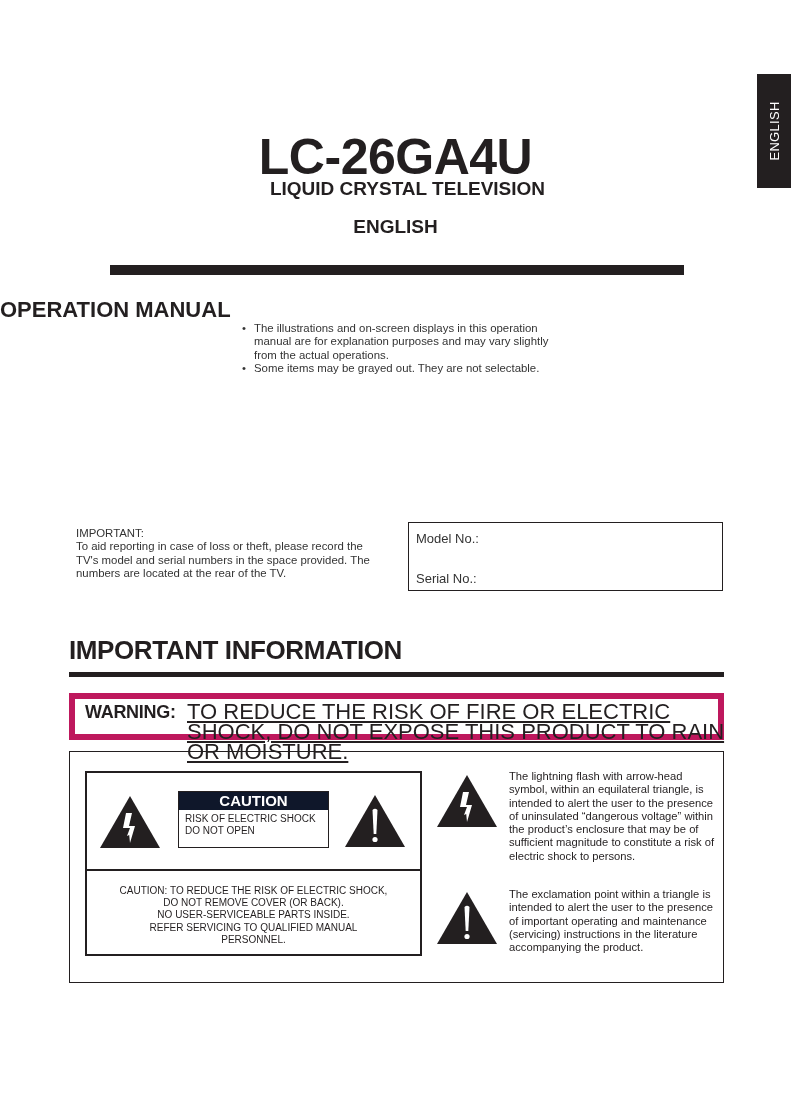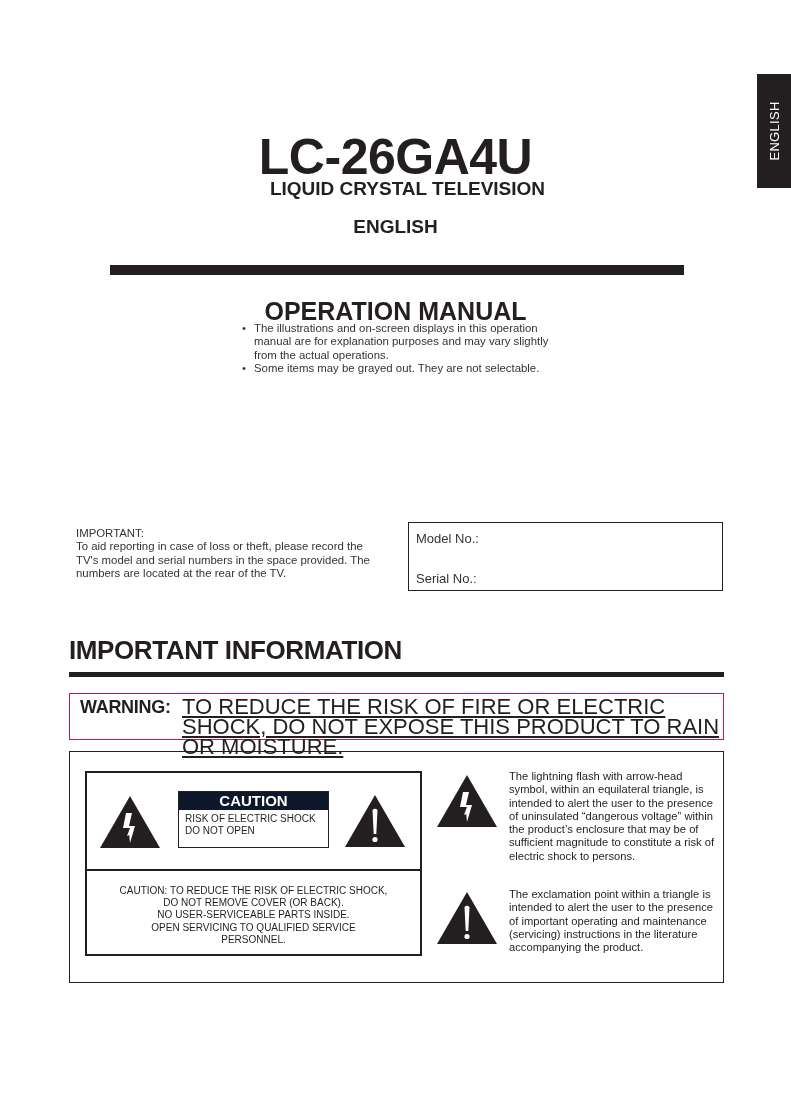--- a/index.html
+++ b/index.html
@@ -25,37 +25,37 @@
   .subtitle {
     left: 0; width: 791px; top: 178px; text-align: center;
     font-size: 19px; font-weight: bold; margin-left: 12px;
   }
   .lang {
     left: 0; width: 791px; top: 216px; text-align: center;
     font-size: 19px; font-weight: bold;
   }
   .top-rule { left: 110px; top: 265px; width: 574px; height: 10px; background: #231f20; }
   .op-title {
-    left: 0; width: 791px; top: 297px; text-align: center;
-    font-size: 25px; font-weight: bold;
+    left: 0; width: 791px; top: 297px; 
+    font-size: 22px; font-weight: bold;
   }
   .notes { left: 242px; top: 322px; width: 330px; font-size: 11.4px; line-height: 13.3px; color: #333; }
   .notes .note { position: relative; padding-left: 12px; }
   .notes .bullet { position: absolute; left: 0; top: 0; }
   .important-note { left: 76px; top: 527px; width: 300px; font-size: 11.4px; line-height: 13.3px; color: #333; }
   .record-box {
     left: 408px; top: 522px; width: 315px; height: 69px;
     border: 1px solid #231f20; box-sizing: border-box;
   }
   .record-box .lbl { position: absolute; left: 7px; font-size: 13px; color: #333; }
   .info-title { left: 69px; top: 635px; font-size: 26px; font-weight: bold; letter-spacing: -0.4px; }
   .info-rule { left: 69px; top: 672px; width: 655px; height: 5px; background: #231f20; }
   .warning-box {
     left: 69px; top: 693px; width: 655px; height: 47px;
-    border: 1px solid #be185d; box-sizing: border-box;
+    border: 6px solid #be185d; box-sizing: border-box;
   }
   .warning-box .wlabel { position: absolute; left: 10px; top: 3px; font-size: 18px; font-weight: bold; letter-spacing: -0.3px; }
   .warning-box .wtext { position: absolute; left: 112px; top: 3px; width: 540px; font-size: 22px; line-height: 20px; text-decoration: underline; }
   .outer-box {
     left: 69px; top: 751px; width: 655px; height: 232px;
     border: 1px solid #231f20; box-sizing: border-box;
   }
   .caution-panel {
     left: 85px; top: 771px; width: 337px; height: 185px;
     border: 2px solid #231f20; box-sizing: border-box;
@@ -144,21 +144,21 @@
     <polygon points="31,1 61,53 1,53" fill="#231f20"></polygon>
     <path d="M28.5,16 Q31,13.5 33.5,16 L32.3,40 L29.7,40 Z" fill="#fff"></path>
     <circle cx="31" cy="45.5" r="2.6" fill="#fff"></circle>
   </svg>
 </div>
 
 <div class="abs caution-text">
   <div>CAUTION: TO REDUCE THE RISK OF ELECTRIC SHOCK,</div>
   <div>DO NOT REMOVE COVER (OR BACK).</div>
   <div>NO USER-SERVICEABLE PARTS INSIDE.</div>
-  <div>OPEN SERVICING TO QUALIFIED SERVICE</div>
+  <div>REFER SERVICING TO QUALIFIED MANUAL</div>
   <div>PERSONNEL.</div>
 </div>
 
 <div class="abs" style="left:436px; top:774px;">
   <svg width="62" height="54" viewBox="0 0 62 54">
     <polygon points="31,1 61,53 1,53" fill="#231f20"></polygon>
     <polygon points="27,18 33,18 30,31 36,31 31,48 30.2,40 28,41 31,33 24,33" fill="#fff"></polygon>
   </svg>
 </div>
 <div class="abs symbol-desc" style="left:509px; top:770px;">The lightning flash with arrow-head symbol, within an equilateral triangle, is intended to alert the user to the presence of uninsulated “dangerous voltage” within the product’s enclosure that may be of sufficient magnitude to constitute a risk of electric shock to persons.</div>

